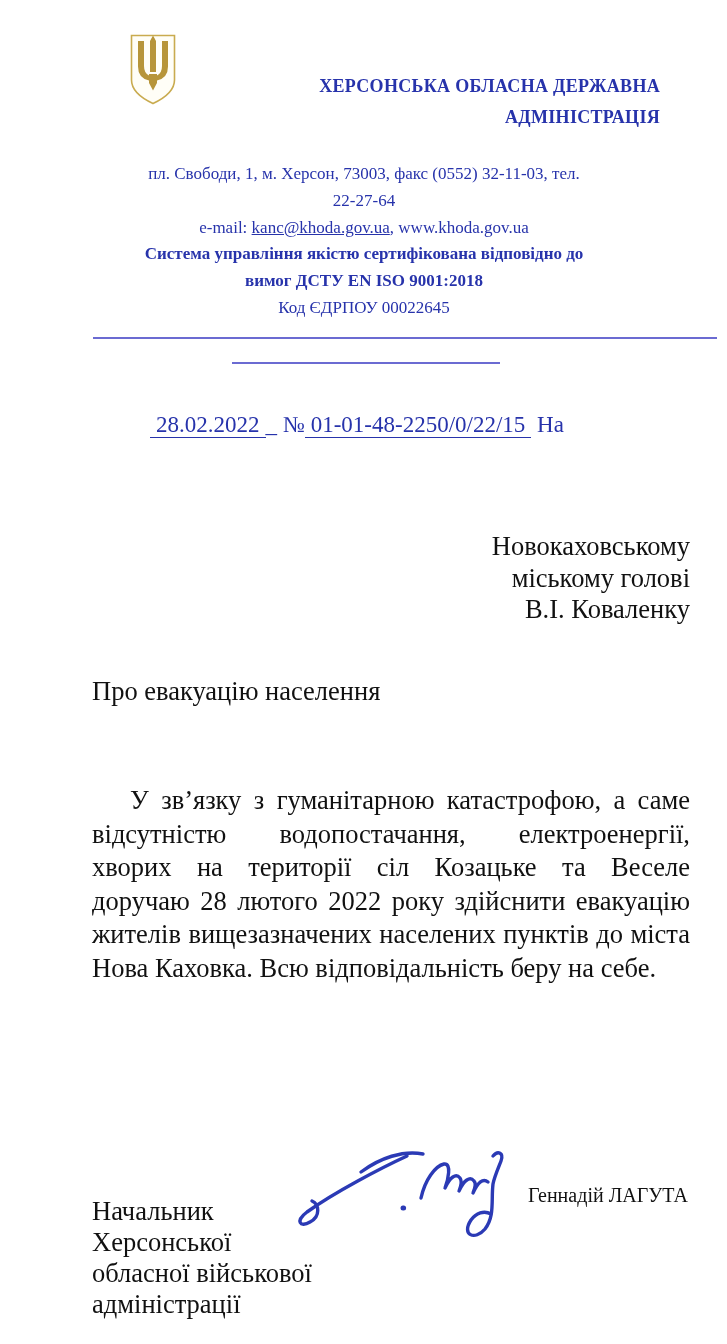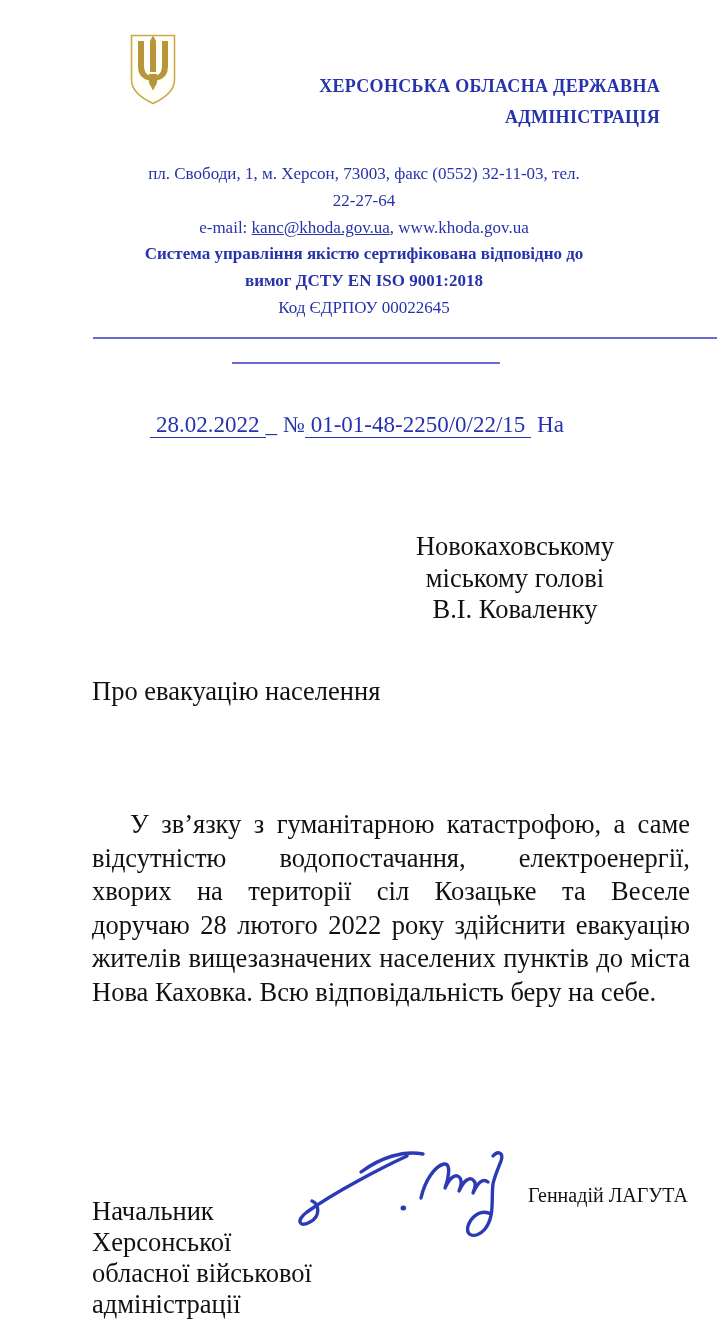--- a/index.html
+++ b/index.html
@@ -24,25 +24,25 @@
     color:var(--blue);font-size:17px;line-height:26.8px;
   }
   .addr .bold{font-weight:bold;}
   .link{text-decoration:underline;color:var(--blue);cursor:pointer;}
   .rule{position:absolute;border-top:2px solid var(--rule);height:0;}
   .rule-long{left:93px;top:337px;width:624px;}
   .rule-short{left:232px;top:362px;width:268px;}
   .ref1{position:absolute;left:150px;top:390px;color:var(--blue);font-size:23px;white-space:nowrap;margin-top:22px;}
   .ref2{position:absolute;left:192px;top:430px;color:var(--blue);font-size:23px;white-space:nowrap;}
   .u{display:inline-block;border-bottom:1.5px solid currentColor;padding:0 6px;line-height:1.05;}
-  .recipient{position:absolute;left:340px;top:531px;width:350px;text-align:center;font-size:26.5px;line-height:31.5px;}
+  .recipient{position:absolute;left:340px;top:531px;width:350px;text-align:right;font-size:26.5px;line-height:31.5px;}
   .subject{position:absolute;left:92px;top:676px;font-size:26.5px;}
   .body-block{position:absolute;left:92px;top:784px;width:598px;font-size:26.5px;line-height:33.5px;}
   .body-line{text-align:justify;text-align-last:justify;}
-  .body-line.first{padding-left:38px;margin-top:24px;}
+  .body-line.first{padding-left:38px;}
   .body-line.last{text-align-last:left;}
   .sig-pos{position:absolute;left:92px;top:1196px;font-size:26.5px;line-height:31px;}
   .sig-svg{position:absolute;left:283px;top:1128px;width:250px;height:118px;}
   .sig-name{position:absolute;left:528px;top:1184px;font-size:20px;}
 </style>
 </head>
 <body>
 
 <div class="page">
 

